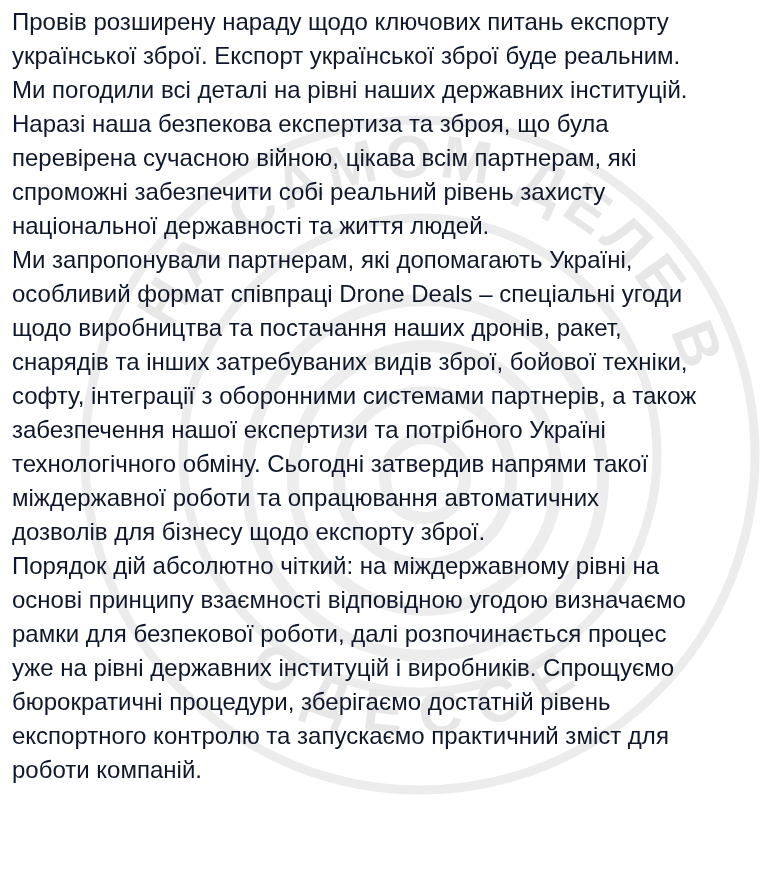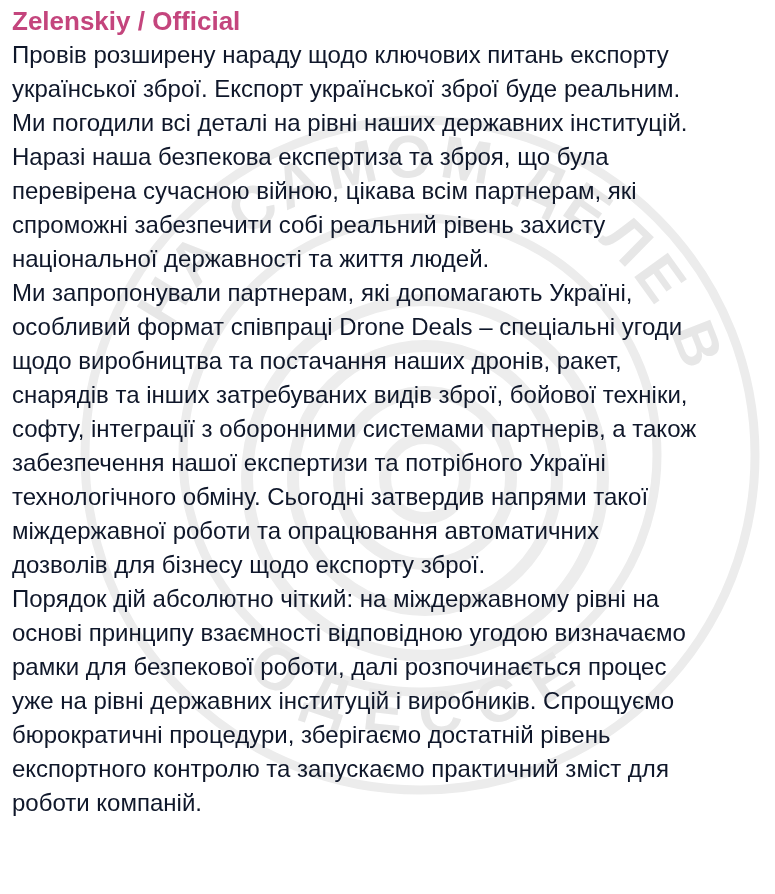--- a/index.html
+++ b/index.html
@@ -91,21 +91,20 @@
 
     <text class="wm-text wm-text-top">
       <textPath href="#wm-arc-top" startOffset="50%" text-anchor="middle">НА САМОМ ДЕЛЕ В</textPath>
     </text>
     <text class="wm-text wm-text-bottom">
       <textPath href="#wm-arc-bottom" startOffset="50%" text-anchor="middle">ОДЕССЕ</textPath>
     </text>
   </svg>
 
   <div class="post">
-    <div class="channel-name">Zelenskiy / Official</div>
 
     <p>Провів розширену нараду щодо ключових питань експорту
 української зброї. Експорт української зброї буде реальним.
 Ми погодили всі деталі на рівні наших державних інституцій.
 Наразі наша безпекова експертиза та зброя, що була
 перевірена сучасною війною, цікава всім партнерам, які
 спроможні забезпечити собі реальний рівень захисту
 національної державності та життя людей.</p>
 
     <p>Ми запропонували партнерам, які допомагають Україні,

